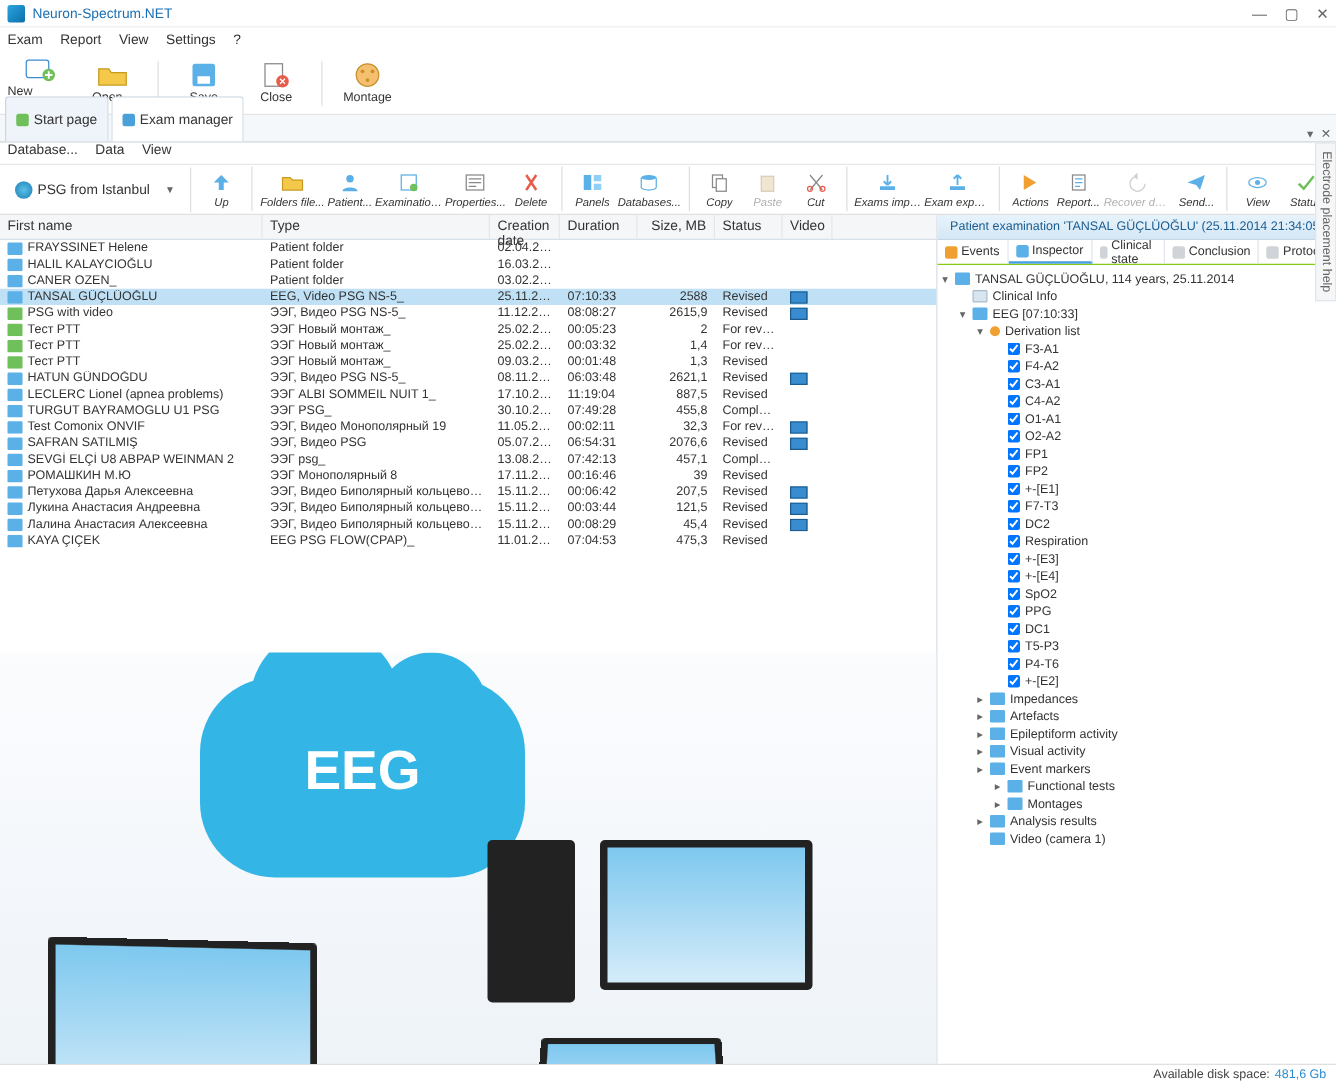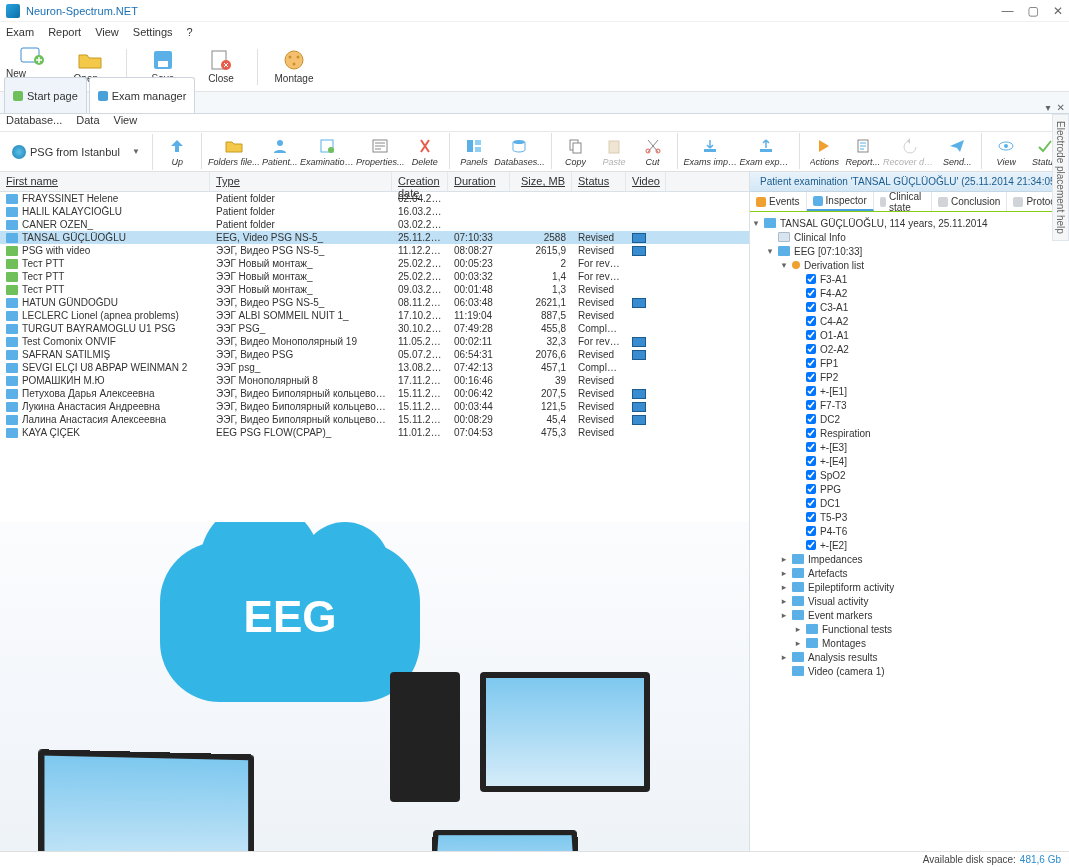--- a/index.html
+++ b/index.html
@@ -45,21 +45,21 @@
 .tb2 .tb-icon { width: 20px; height: 18px; }
 .tb2 .tb-btn span.lbl { font-size: 9px; white-space: nowrap; overflow: hidden; text-overflow: ellipsis; max-width: 54px; font-style: italic; }
 .tb2 .tb-btn.disabled { opacity: 0.4; cursor: default; }
 
 
 .split { display: flex; height: calc(100% - 22px - 20px - 50px - 22px - 18px - 40px - 16px); }
 .left { flex: 1; display: flex; flex-direction: column; min-width: 0; }
 .right { width: 320px; border-left: 1px solid #d8e0e8; display: flex; flex-direction: column; }
 
 
-.thead { display: flex; height: 20px; background: #f4f6f8; border-bottom: 1px solid #d8e0e8; text-decoration: underline; }
+.thead { display: flex; height: 20px; background: #f4f6f8; border-bottom: 1px solid #d8e0e8; }
 .th { padding: 3px 6px; color: #333; border-right: 1px solid #e4e8ec; }
 .col-name { width: 210px; }
 .col-type { width: 182px; }
 .col-date { width: 56px; }
 .col-dur { width: 62px; }
 .col-size { width: 62px; text-align: right; }
 .col-status { width: 54px; }
 .col-video { width: 40px; }
 
 .tbody { flex: 1; overflow: hidden; position: relative; }

